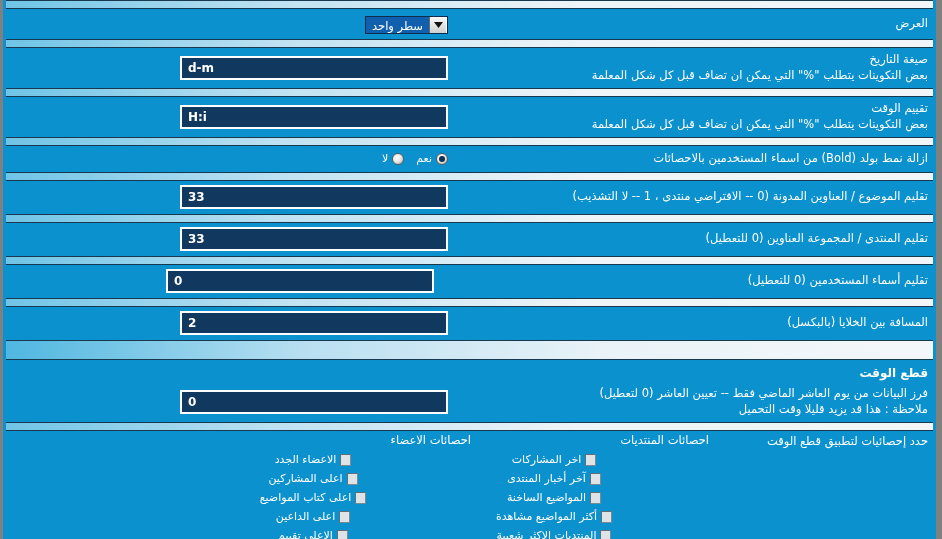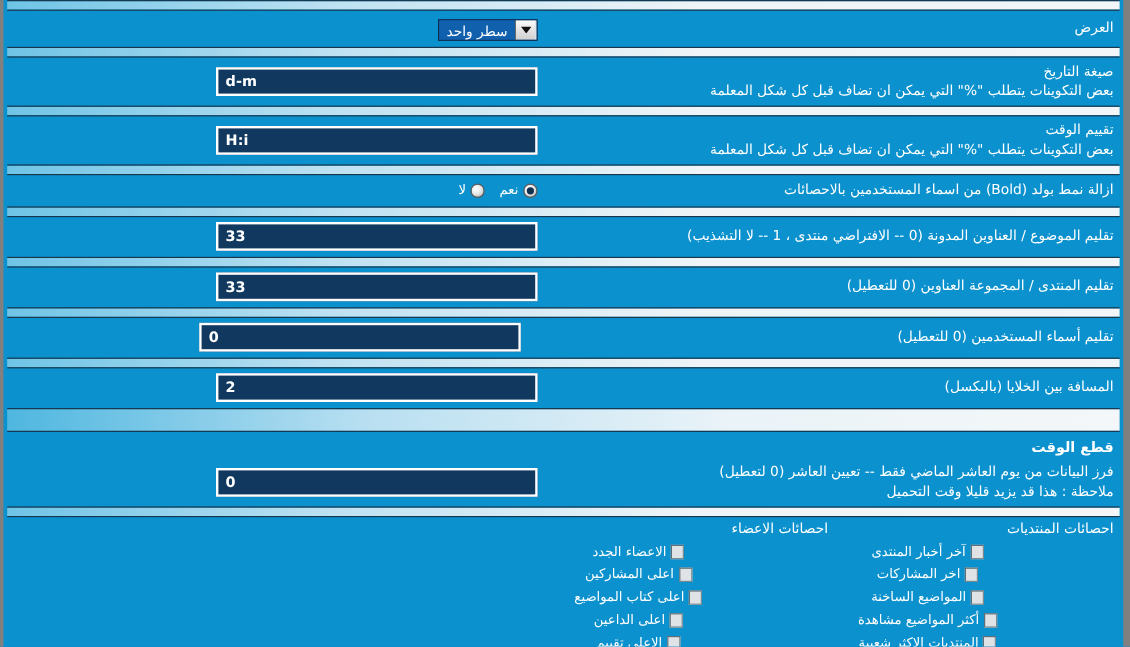--- a/index.html
+++ b/index.html
@@ -367,31 +367,34 @@
       <div class="ctrl">
         <input class="txt wide" type="text" value="0" style="">
       </div>
     </div>
 
     <div class="sep"></div>
 
     <div class="cbsection">
       <div class="cbgrid">
 
+        <div class="cbcol spacer" style="text-align:right; padding-top:1px;">
+          <div class="cbcol-head" style="text-align:right;">حدد إحصائيات لتطبيق قطع الوقت</div>
+        </div>
 
         <div class="cbcol forums">
           <div class="cbcol-head">احصائات المنتديات</div>
 
           <div class="cbrow">
             <span class="cbbox"></span>
+            <span class="cblabel">اخر المشاركات</span>
+          </div>
+          <div class="cbrow">
+            <span class="cbbox"></span>
             <span class="cblabel">آخر أخبار المنتدى</span>
-          </div>
-          <div class="cbrow">
-            <span class="cbbox"></span>
-            <span class="cblabel">اخر المشاركات</span>
           </div>
           <div class="cbrow">
             <span class="cbbox"></span>
             <span class="cblabel">المواضيع الساخنة</span>
           </div>
           <div class="cbrow">
             <span class="cbbox"></span>
             <span class="cblabel">أكثر المواضيع مشاهدة</span>
           </div>
           <div class="cbrow">

